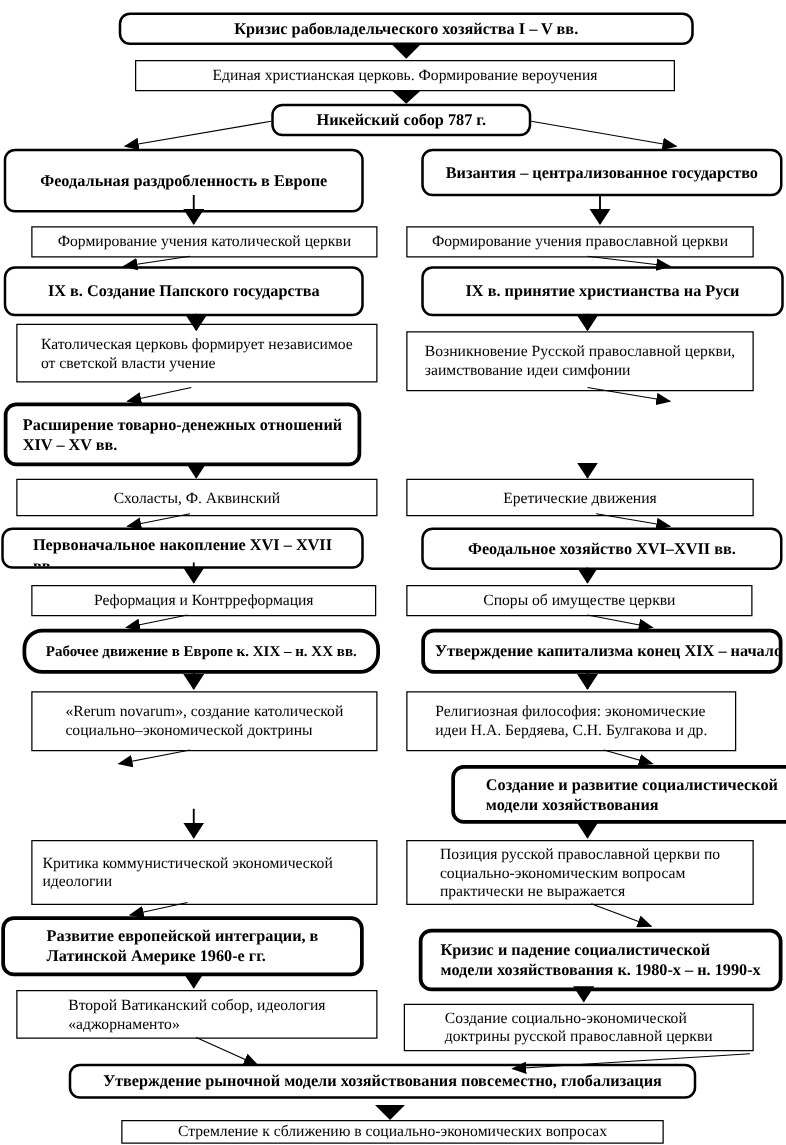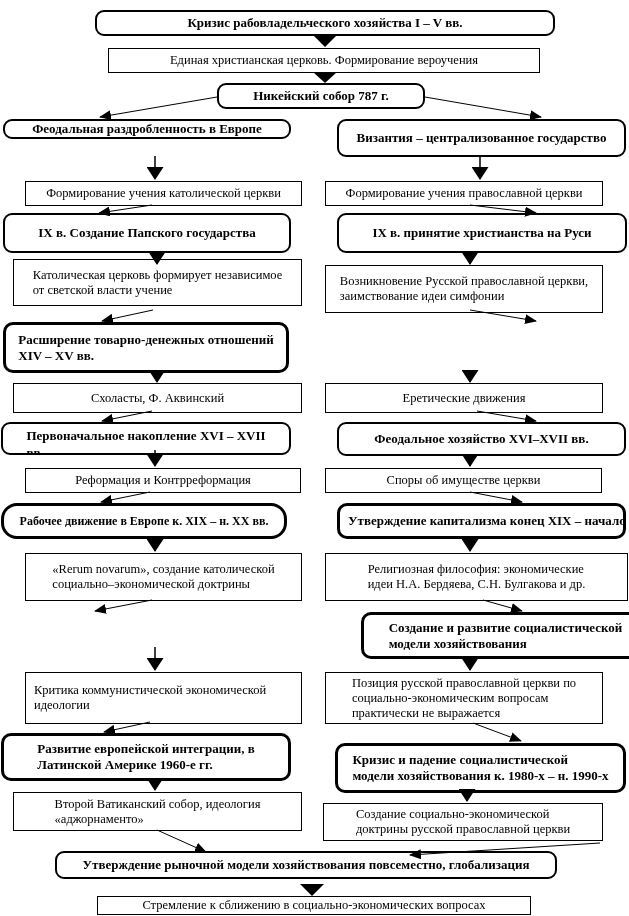--- a/index.html
+++ b/index.html
@@ -19,45 +19,45 @@
   .round{
     border-width:2px;border-radius:9px;font-weight:bold;
     font-size:13px;line-height:16px;
   }
   .thick{border-width:3px;border-radius:10px;}
   
   #t1{left:95px;top:10px;width:460px;height:26px;}
   #t2{left:108px;top:48px;width:432px;height:25px;}
   #t3{left:217px;top:83px;width:208px;height:26px;}
   
-  #l1{left:3px;top:119px;width:288px;height:20px;}
+  #l1{left:3px;top:119px;width:288px;height:51px;}
   #l2{left:25px;top:181px;width:277px;height:25px;}
   #l3{left:3px;top:213px;width:288px;height:40px;}
   #l4{left:13px;top:259px;width:289px;height:47px;}
   #l5{left:3px;top:322px;width:286px;height:51px;}
   #l6{left:13px;top:383px;width:289px;height:30px;}
   #l7{left:1px;top:422px;width:290px;height:33px;overflow:hidden;align-items:flex-start;padding-top:3px;line-height:17px;}
   #l8{left:25px;top:468px;width:276px;height:25px;}
-  #l9{left:1px;top:503px;width:286px;height:36px;white-space:nowrap;overflow:hidden;font-size:12px;padding:1px 2px;border-radius:16px;}
+  #l9{left:18px;top:503px;width:286px;height:36px;white-space:nowrap;overflow:hidden;font-size:12px;padding:1px 2px;border-radius:16px;}
   #l10{left:25px;top:553px;width:277px;height:48px;}
   #l11{left:13px;top:612px;width:288px;height:36px;}
   #l12{left:25px;top:672px;width:277px;height:52px;justify-content:flex-start;text-align:left;padding-left:8px;}
   #l13{left:1px;top:733px;width:290px;height:48px;}
   #l14{left:13px;top:792px;width:289px;height:39px;}
   
   #r1{left:337px;top:119px;width:289px;height:38px;}
   #r2{left:325px;top:181px;width:278px;height:25px;}
   #r3{left:337px;top:213px;width:290px;height:40px;}
   #r4{left:325px;top:265px;width:278px;height:48px;}
   #r5{left:337px;top:322px;width:289px;height:51px;}
   #r6{left:325px;top:383px;width:278px;height:30px;}
   #r7{left:337px;top:422px;width:289px;height:34px;}
   #r8{left:325px;top:468px;width:277px;height:25px;}
   #r9{left:337px;top:503px;width:289px;height:36px;white-space:nowrap;overflow:hidden;justify-content:flex-start;padding-left:8px;}
-  #r10{left:325px;top:553px;width:303px;height:48px;}
+  #r10{left:325px;top:553px;width:264px;height:48px;}
   #r11{left:337px;top:612px;width:289px;height:47px;margin-left:24px;}
   #r12{left:325px;top:672px;width:278px;height:52px;}
   #r13{left:335px;top:743px;width:291px;height:50px;overflow:hidden;}
   #r14{left:323px;top:803px;width:280px;height:38px;}
   
   #b1{left:55px;top:851px;width:502px;height:28px;}
   #b2{left:97px;top:896px;width:434px;height:19px;}
   #arrows{position:absolute;left:0;top:0;z-index:5;pointer-events:none;}
   #arrows line{stroke:#000;}
   #arrows .v{stroke-width:1.5;}

